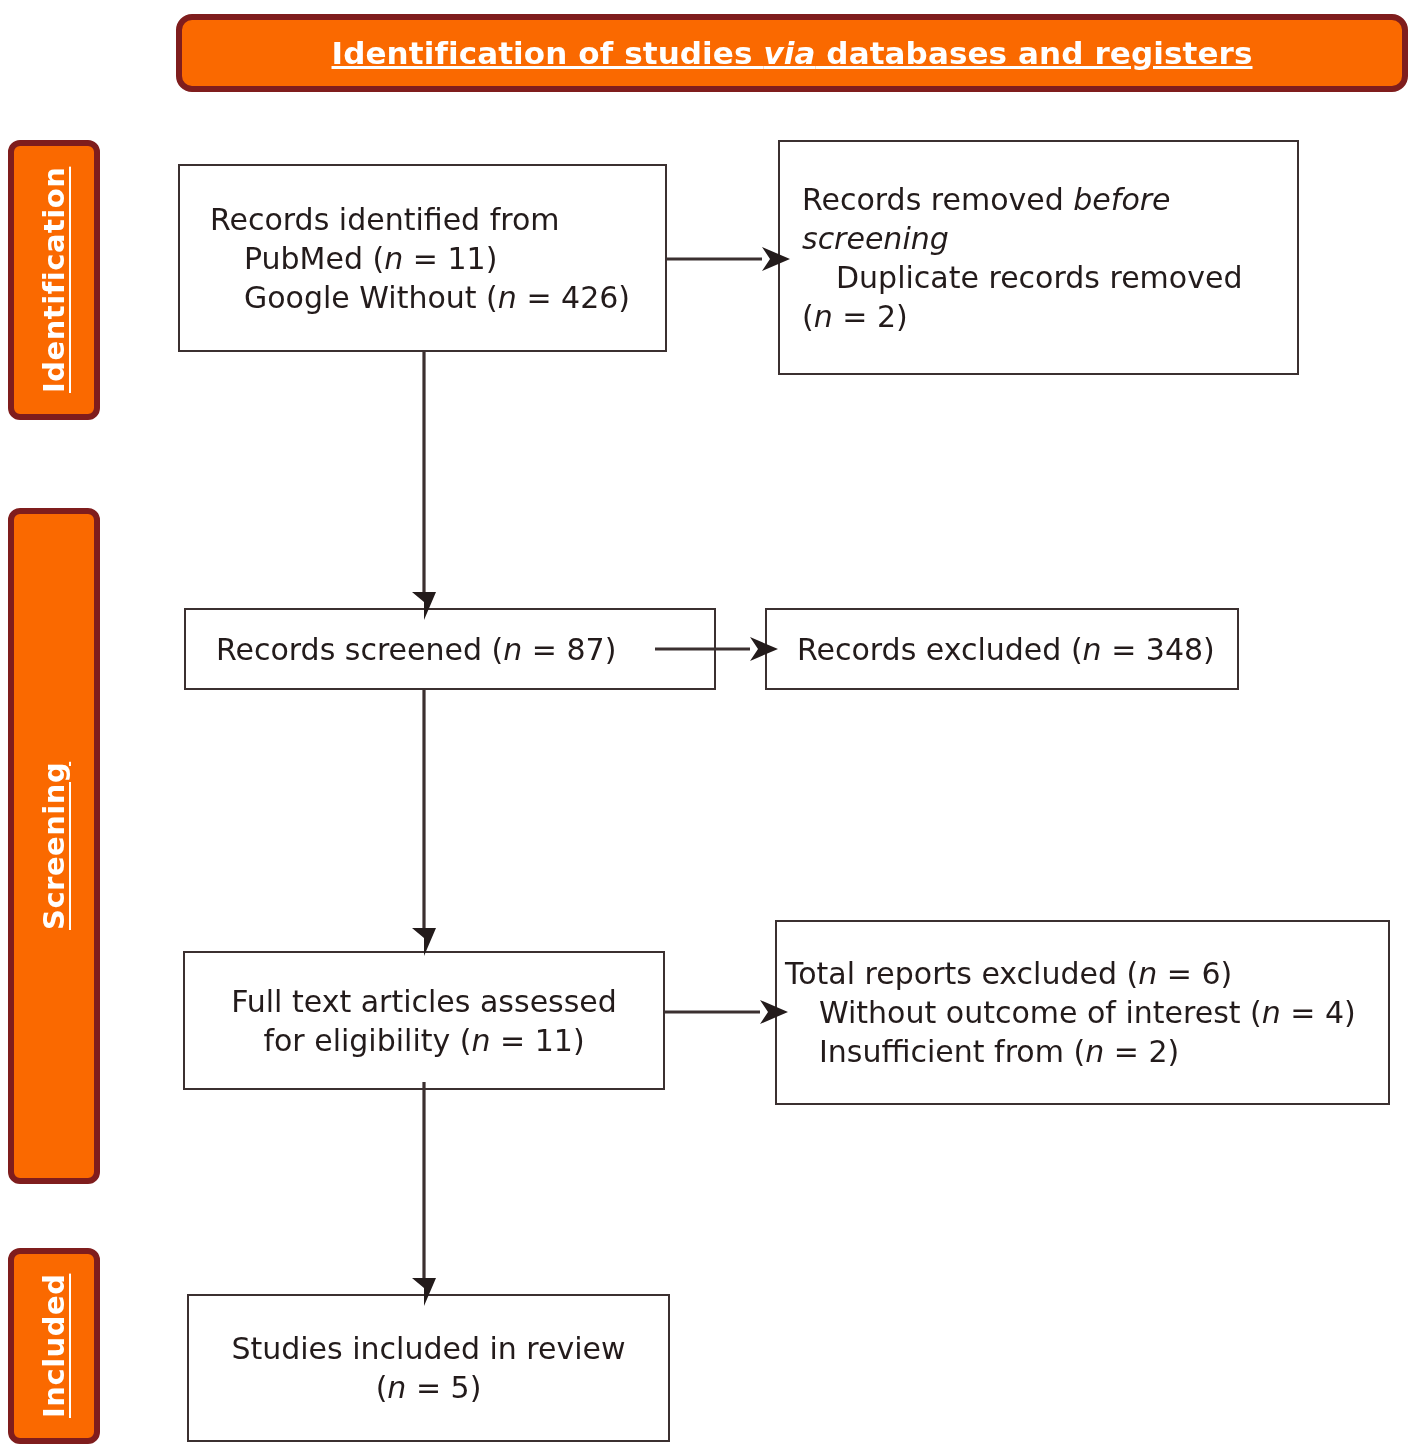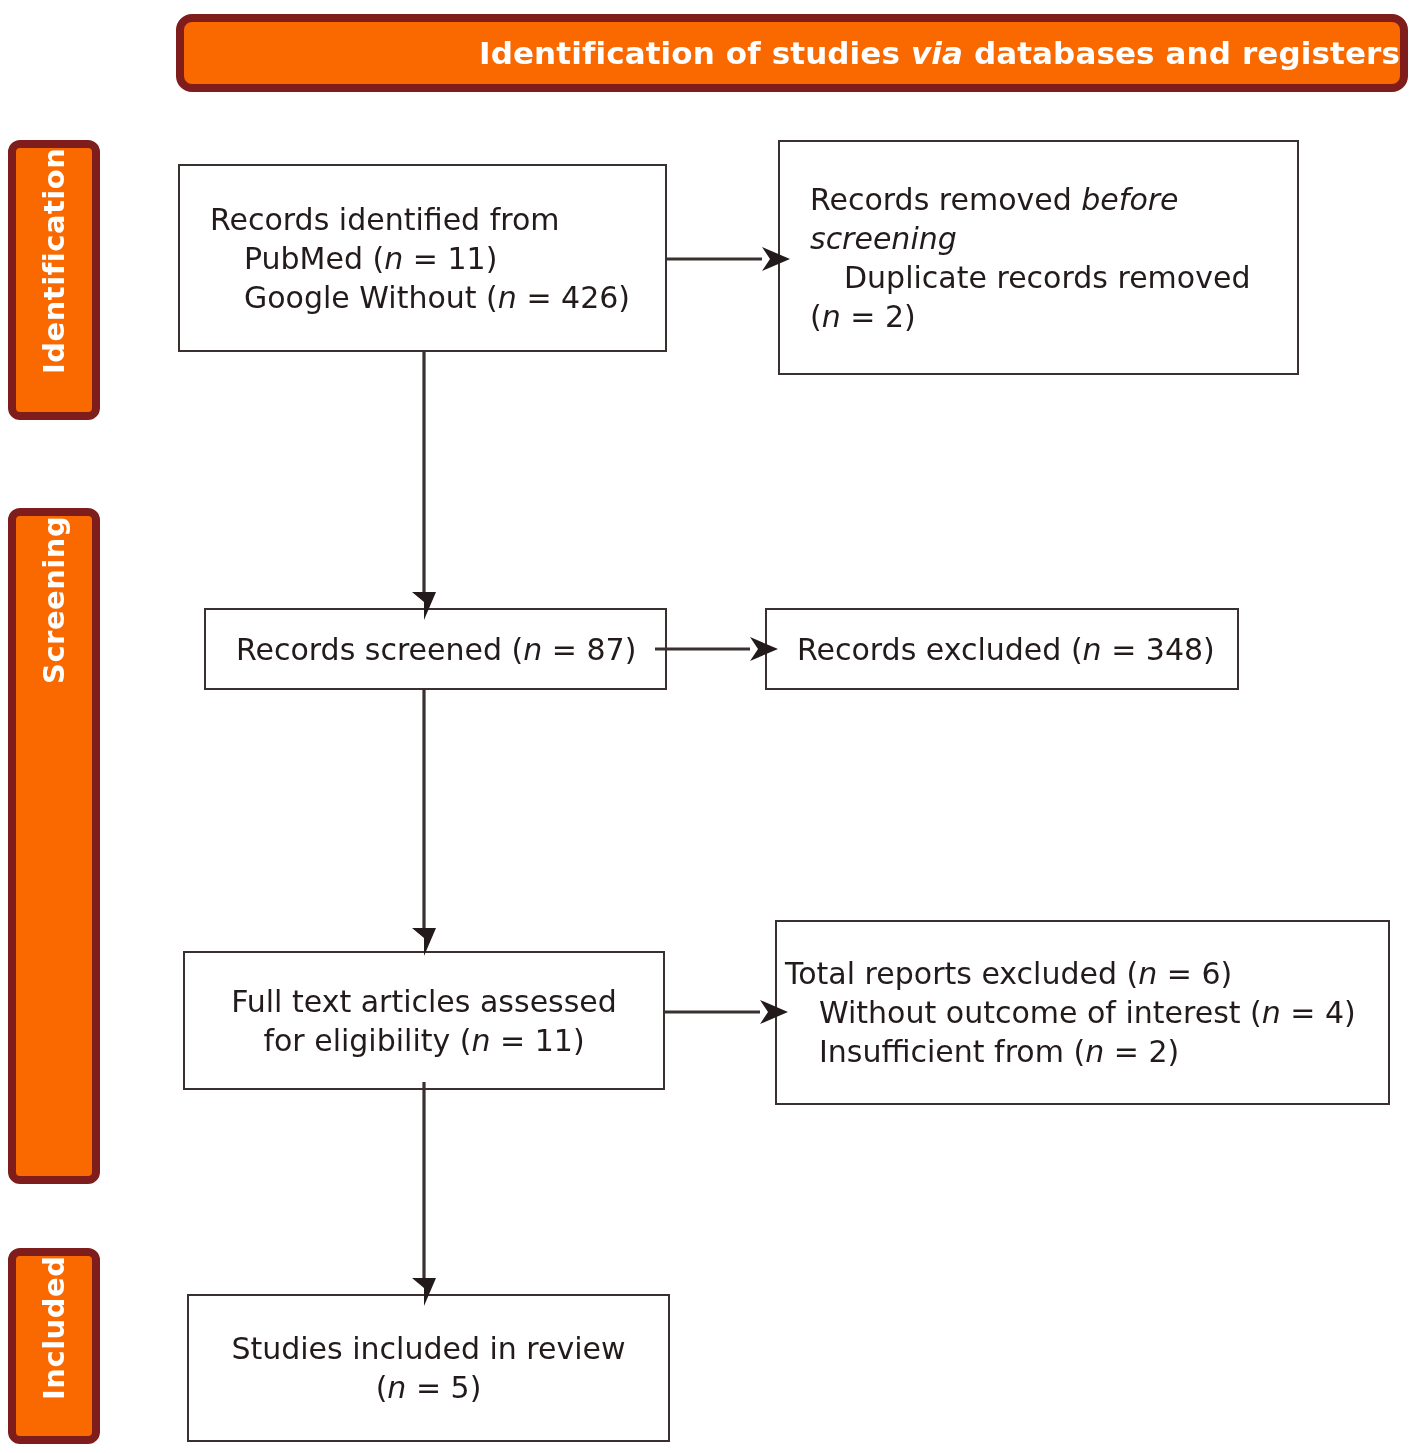--- a/index.html
+++ b/index.html
@@ -15,29 +15,30 @@
     width: 1419px;
     height: 1453px;
     background: #ffffff;
     overflow: hidden;
   }
 
   
   .orange-block {
     position: absolute;
     background: #fa6900;
-    border: 8px solid #7f1d1d;
+    border: 6px solid #7f1d1d;
     border-radius: 14px;
     box-sizing: border-box;
     color: #ffffff;
     font-weight: bold;
     display: flex;
     align-items: center;
-    justify-content: flex-end;
+    justify-content: center;
     text-align: center;
+    text-decoration: underline;
   }
   #header-banner {
     left: 176px;
     top: 14px;
     width: 1232px;
     height: 78px;
     border-radius: 16px;
     font-size: 31px;
     letter-spacing: 0.1px;
   }
@@ -68,22 +69,22 @@
     justify-content: center;
     padding: 6px 14px 6px 30px;
   }
   .node-box .ln { white-space: nowrap; }
   .node-box .ln.wrap { white-space: normal; }
   .node-box .indent { padding-left: 34px; }
   .node-box.centered { align-items: center; padding-left: 14px; text-align: center; }
   .node-box i { font-style: italic; }
 
   #box-identified      { left: 178px; top: 164px;  width: 489px; height: 188px; }
-  #box-removed-before  { left: 778px; top: 140px;  width: 521px; height: 235px; padding-left: 30px; }
-  #box-screened        { left: 204px; top: 608px;  width: 463px; height: 82px;  }
+  #box-removed-before  { left: 778px; top: 140px;  width: 521px; height: 235px; padding-left: 22px; }
+  #box-screened        { left: 184px; top: 608px;  width: 532px; height: 82px;  }
   #box-excluded        { left: 765px; top: 608px;  width: 474px; height: 82px;  }
   #box-fulltext        { left: 183px; top: 943px;  width: 482px; height: 139px; margin-top: 8px; }
   #box-reports-excl    { left: 775px; top: 920px;  width: 615px; height: 185px; padding-left: 8px; }
   #box-included        { left: 187px; top: 1294px; width: 483px; height: 148px; }
 
   
   #connectors {
     position: absolute;
     left: 0; top: 0;
     width: 1419px;

